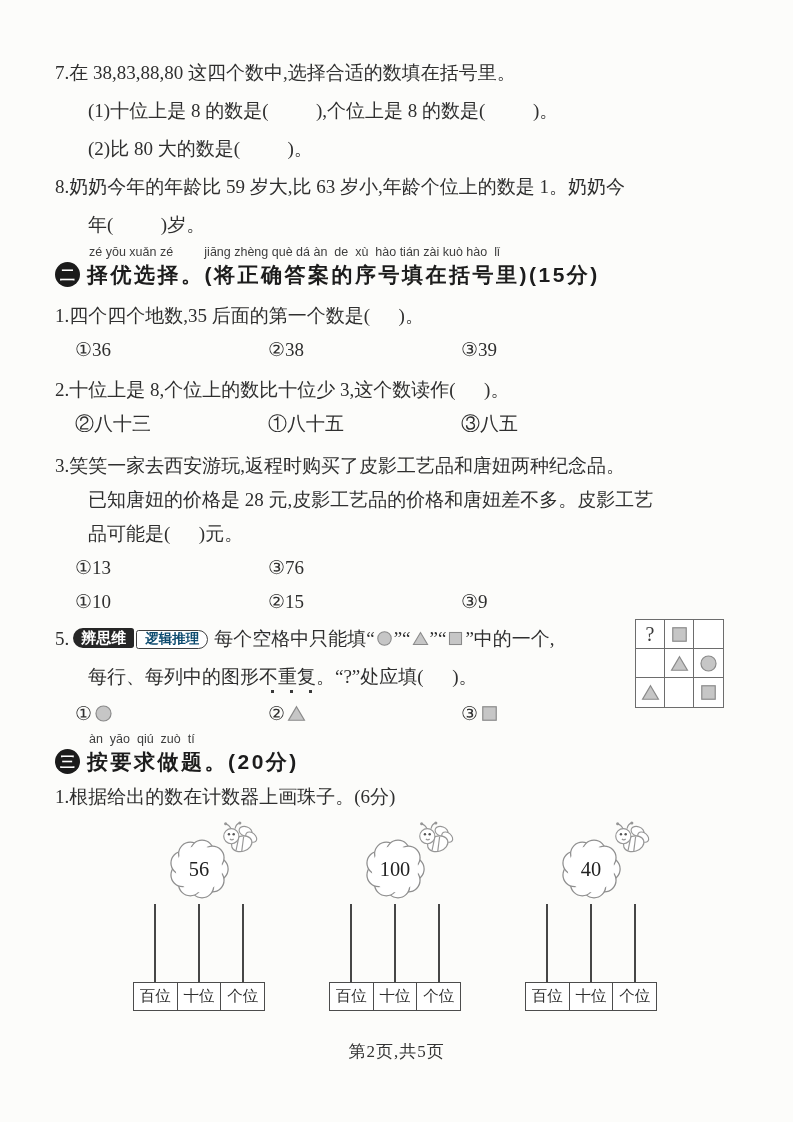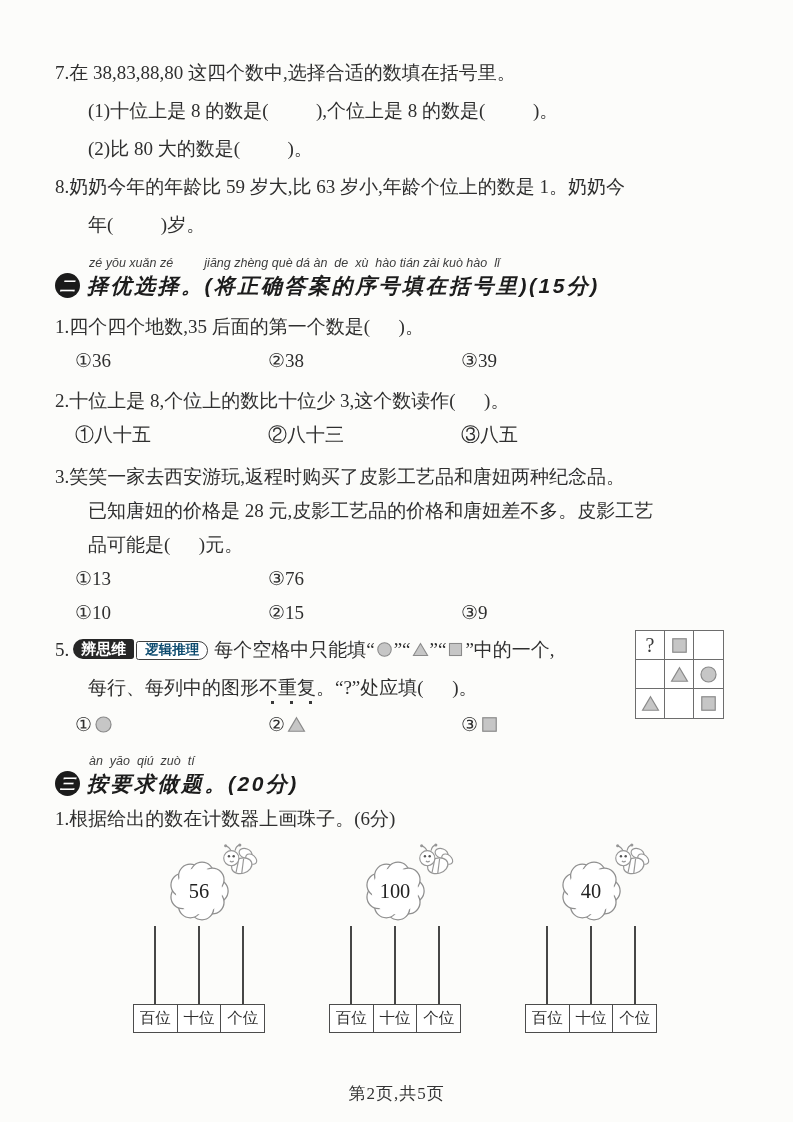--- a/index.html
+++ b/index.html
@@ -11,21 +11,21 @@
   }
   .line{font-size:19px;line-height:38px;white-space:pre-wrap;}
   .composite{white-space:normal;}
   .composite span{white-space:pre-wrap;}
   .lh34{line-height:34px;}
   .lh36{line-height:36px;}
   .lh40{line-height:40px;}
   .indent{padding-left:33px;}.mt4{margin-top:4px;}.mt6{margin-top:6px;}.mt8{margin-top:8px;}.mt10{margin-top:10px;}
 
   
-  .sec-header{margin-top:12px;font-family:"Liberation Sans","DejaVu Sans",sans-serif;font-style:italic;}
+  .sec-header{margin-top:1px;font-family:"Liberation Sans","DejaVu Sans",sans-serif;}
   .pinyin{font-size:12.5px;color:#3d3d3d;line-height:15px;padding-left:34px;white-space:pre-wrap;}
   .sec-title-row{display:flex;align-items:center;gap:7px;line-height:29px;}
   .sec-num{
     flex:none;width:25px;height:25px;border-radius:50%;background:#1b1b1b;color:#fff;
     font-size:15px;font-weight:bold;display:flex;align-items:center;justify-content:center;
   }
   .sec-title{font-weight:bold;font-size:21px;letter-spacing:2.5px;color:#1c1c1c;}
 
   
   .opts{display:flex;padding-left:20px;line-height:34px;font-size:19px;}
@@ -76,21 +76,21 @@
   .rods{display:flex;justify-content:space-around;height:78px;margin-top:2px;}
   .rod{width:2px;background:#474747;display:block;}
   .base{display:flex;border:1px solid #4c4c4c;height:27px;background:#fff;}
   .base span{
     flex:1;border-right:1px solid #4c4c4c;display:flex;align-items:center;justify-content:center;
     font-size:15.5px;color:#2f2f2f;
   }
   .base span:last-child{border-right:none;}
 
   .footer{
-    position:absolute;top:1082px;left:0;width:100%;text-align:center;
+    position:absolute;top:1040px;left:0;width:100%;text-align:center;
     font-size:17px;letter-spacing:1px;color:#333;
   }
 </style>
 </head>
 <body>
 
 <div class="page">
 
   <div class="line">7.在 38,83,88,80 这四个数中,选择合适的数填在括号里。</div>
   <div class="line indent">(1)十位上是 8 的数是(          ),个位上是 8 的数是(          )。</div>
@@ -109,22 +109,22 @@
 
   <div class="line lh34 mt10">1.四个四个地数,35 后面的第一个数是(      )。</div>
   <div class="opts">
     <span class="opt">①36</span>
     <span class="opt">②38</span>
     <span class="opt">③39</span>
   </div>
 
   <div class="line lh34 mt6">2.十位上是 8,个位上的数比十位少 3,这个数读作(      )。</div>
   <div class="opts">
+    <span class="opt">②八十三</span>
     <span class="opt">①八十五</span>
-    <span class="opt">②八十三</span>
     <span class="opt">③八五</span>
   </div>
 
   <div class="line lh34 mt8">3.笑笑一家去西安游玩,返程时购买了皮影工艺品和唐妞两种纪念品。</div>
   <div class="line lh34 indent">已知唐妞的价格是 28 元,皮影工艺品的价格和唐妞差不多。皮影工艺</div>
   <div class="line lh34 indent">品可能是(      )元。</div>
   <div class="opts">
     <span class="opt">①13</span>
     <span class="opt">③76</span>
   </div>

